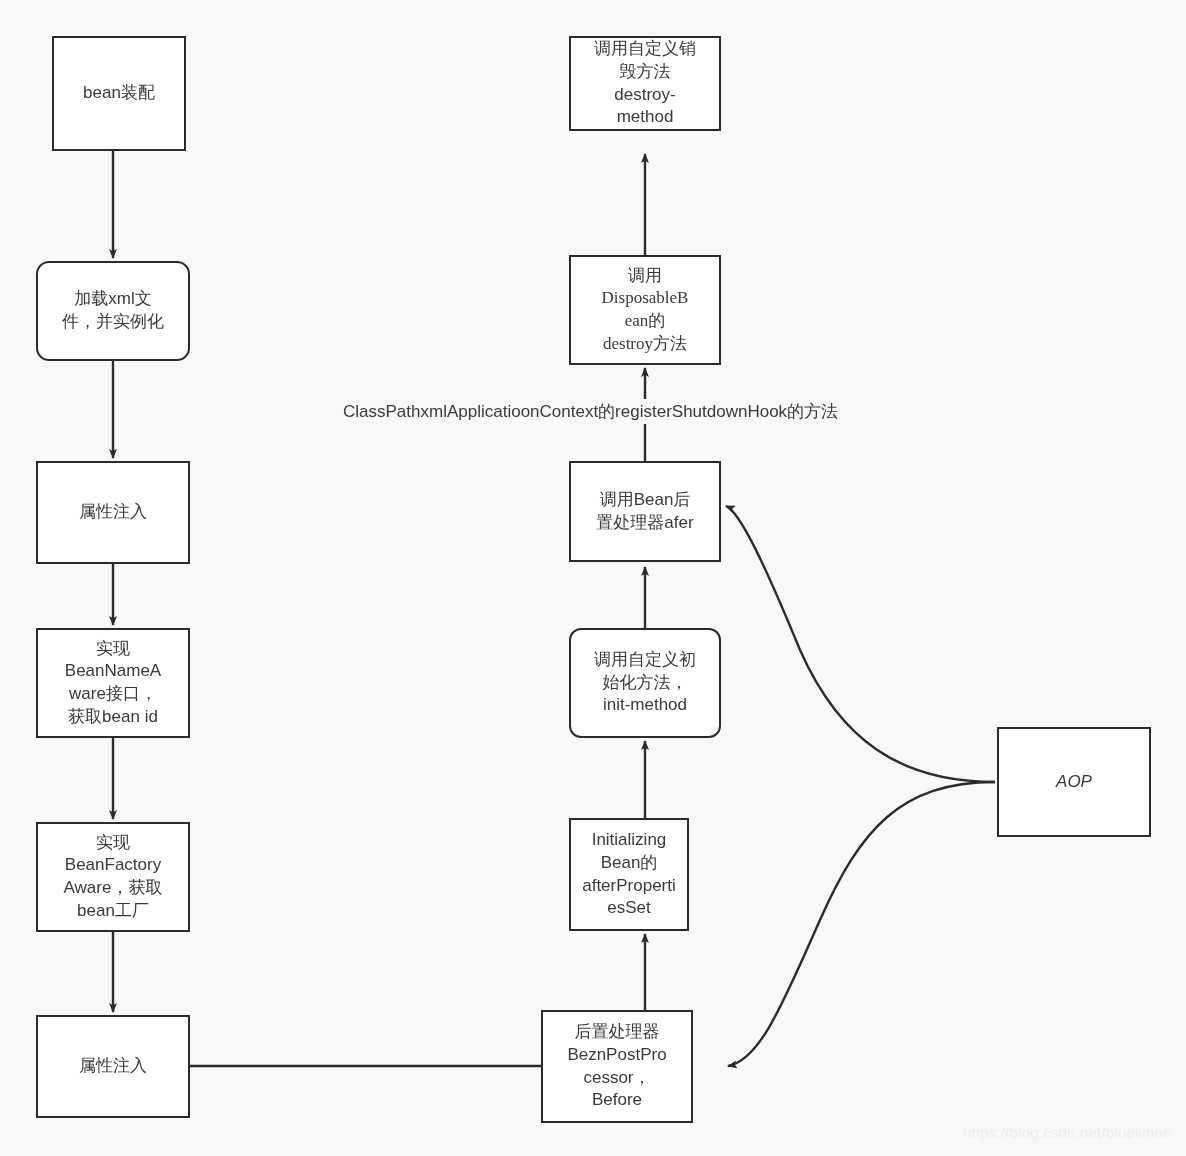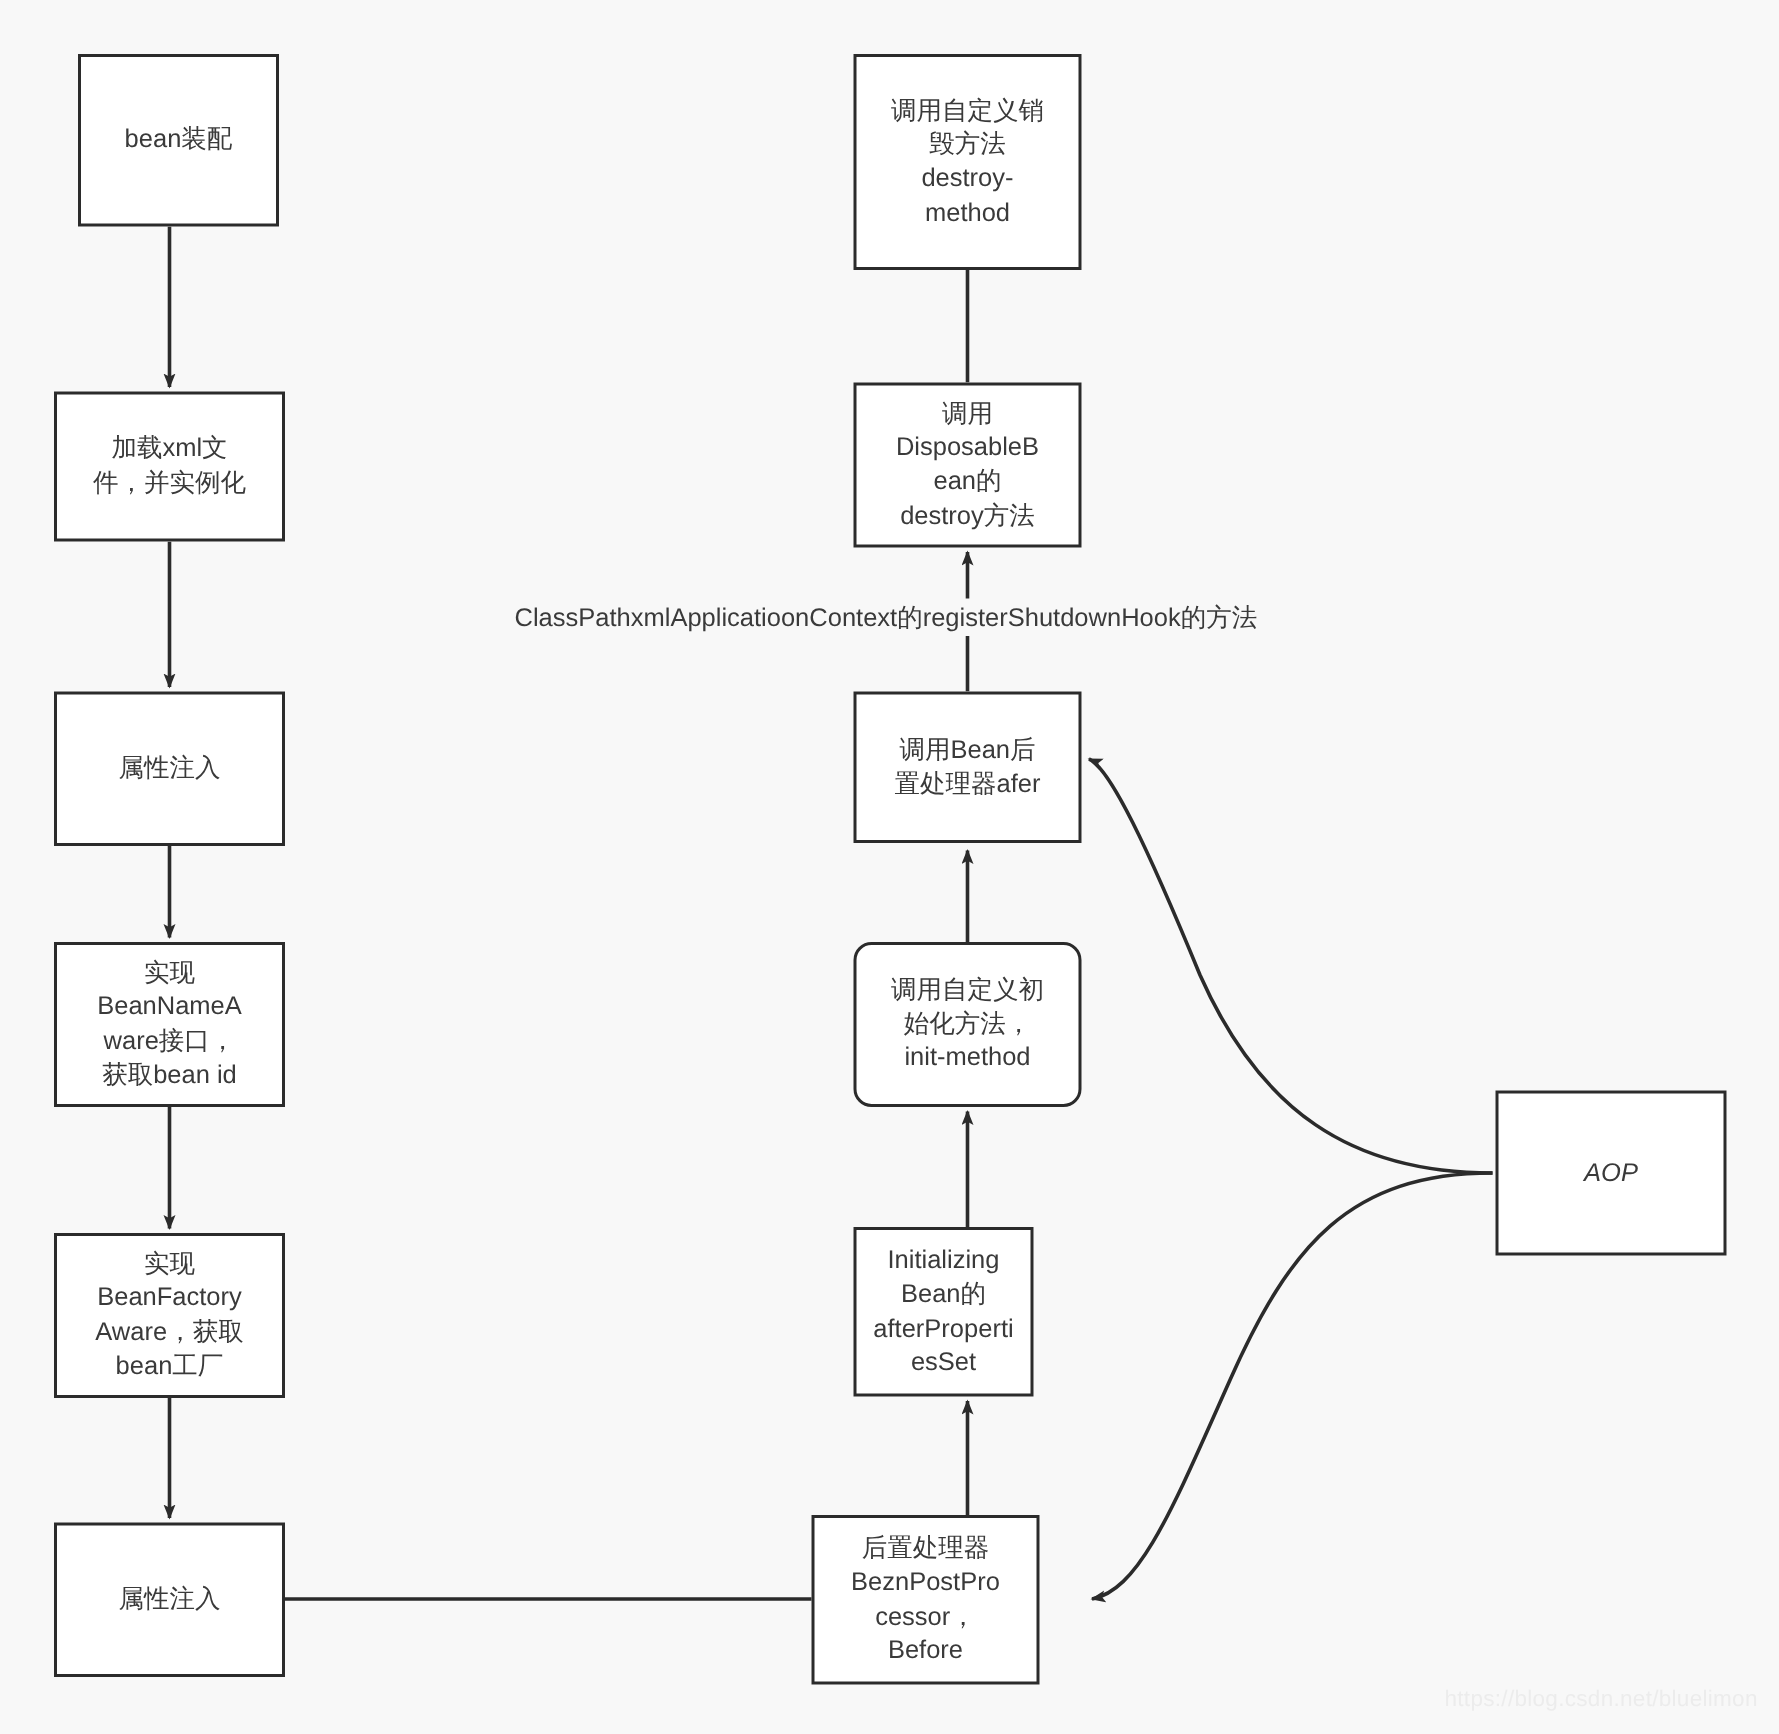--- a/index.html
+++ b/index.html
@@ -76,38 +76,38 @@
       <path d="M645,818 L645,741"></path>
       <path d="M645,628 L645,567"></path>
       <path d="M645,461 L645,368"></path>
       <path d="M645,255 L645,154"></path>
       <path d="M995,782 C900,782 840,740 800,650 C765,565 740,512 726,506"></path>
       <path d="M995,782 C900,782 860,830 820,920 C782,1005 760,1060 728,1066"></path>
     </g>
   </svg>
 
   <div class="node" style="left:52px;top:36px;width:134px;height:115px;">bean装配</div>
-  <div class="node" style="left:36px;top:261px;width:154px;height:100px;">加载xml文
+  <div class="node" style="left:36px;top:261px;width:154px;height:100px;border-radius:13px;">加载xml文
 件，并实例化</div>
   <div class="node" style="left:36px;top:461px;width:154px;height:103px;">属性注入</div>
   <div class="node" style="left:36px;top:628px;width:154px;height:110px;">实现
 BeanNameA
 ware接口，
 获取bean id</div>
   <div class="node" style="left:36px;top:822px;width:154px;height:110px;">实现
 BeanFactory
 Aware，获取
 bean工厂</div>
   <div class="node" style="left:36px;top:1015px;width:154px;height:103px;">属性注入</div>
 
-  <div class="node" style="left:569px;top:36px;width:152px;height:144px;">调用自定义销
+  <div class="node" style="left:569px;top:36px;width:152px;height:95px;">调用自定义销
 毁方法
 destroy-
 method</div>
-  <div class="node" style="left:569px;top:255px;width:152px;height:110px;">调用
+  <div class="node" style="left:569px;top:255px;width:152px;height:110px;font-family:Liberation Serif, serif;">调用
 DisposableB
 ean的
 destroy方法</div>
   <div class="node" style="left:569px;top:461px;width:152px;height:101px;">调用Bean后
 置处理器afer</div>
   <div class="node" style="left:569px;top:628px;width:152px;height:110px;border-radius:12px;">调用自定义初
 始化方法，
 init-method</div>
   <div class="node" style="left:569px;top:818px;width:120px;height:113px;">Initializing
 Bean的

